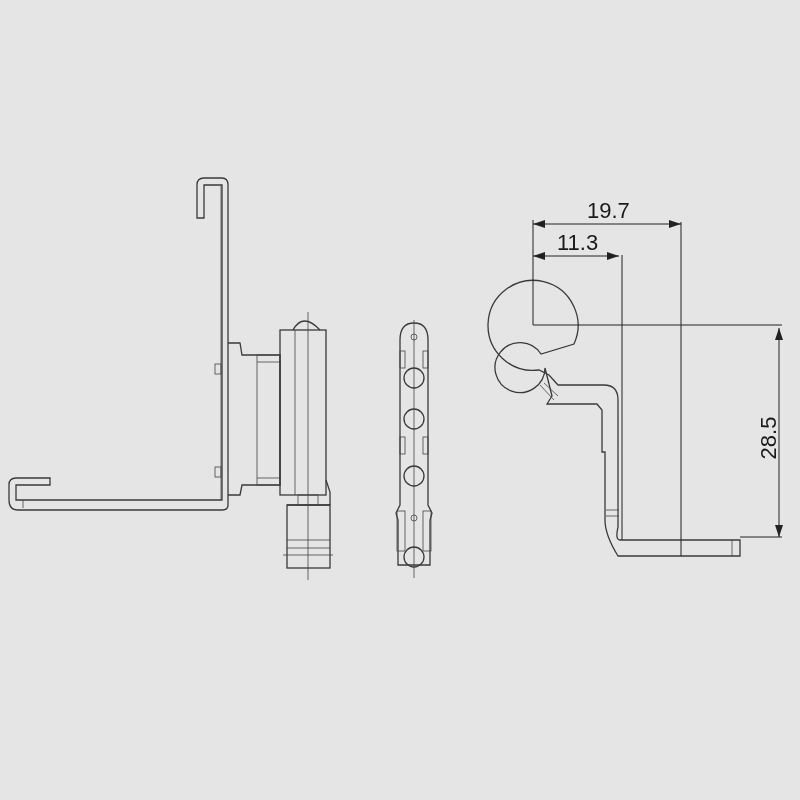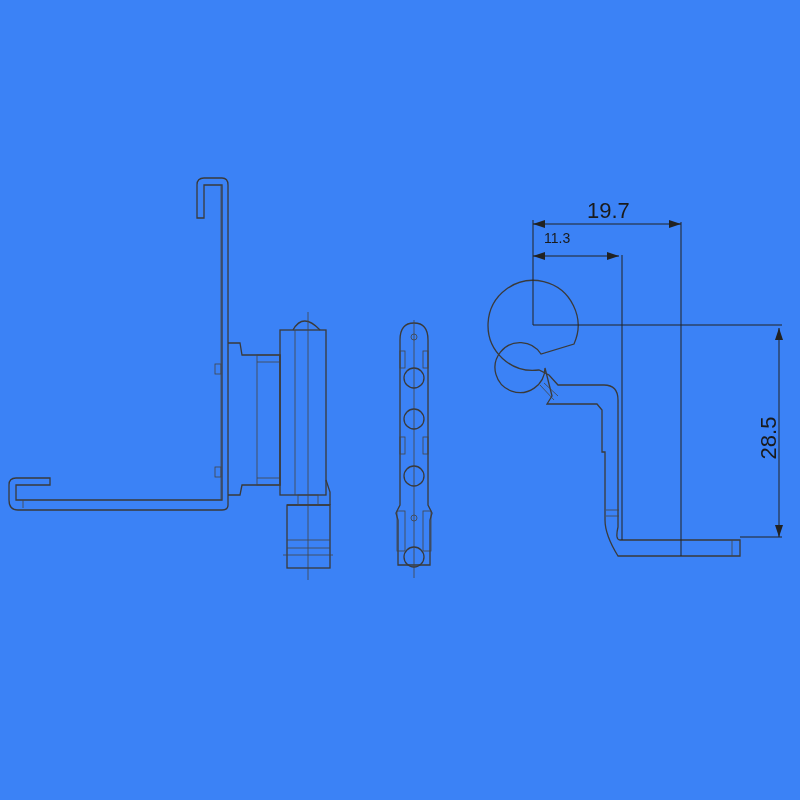--- a/index.html
+++ b/index.html
@@ -1,24 +1,24 @@
 <!DOCTYPE html>
 <html><head>
 <meta charset="utf-8">
 <style>
   html,body{margin:0;padding:0;background:#ffffff;}
-  #canvas{position:relative;width:800px;height:800px;background:#3b82f6;overflow:hidden;}
+  #canvas{position:relative;width:800px;height:800px;background:#e5e5e5;overflow:hidden;}
   svg{position:absolute;left:0;top:0;}
   .ln{fill:none;stroke:#3a3a3a;stroke-width:1.3;}
   .thin{fill:none;stroke:#444;stroke-width:0.8;}
   .dim{fill:none;stroke:#222;stroke-width:1;}
   .txt{position:absolute;font-family:"Liberation Sans",sans-serif;color:#1a1a1a;white-space:nowrap;}
   #caption{left:352px;top:596px;font-size:31px;}
   #dim1{left:587px;top:198px;font-size:22px;}
-  #dim2{left:544px;top:230px;font-size:14px;}
+  #dim2{left:557px;top:230px;font-size:22px;}
   #dim3{left:748px;top:425px;font-size:22px;transform:rotate(-90deg);transform-origin:center;}
 </style>
 </head>
 <body>
 
 <div id="canvas">
 <svg width="800" height="800" viewBox="0 0 800 800">
 
   <g>
 

